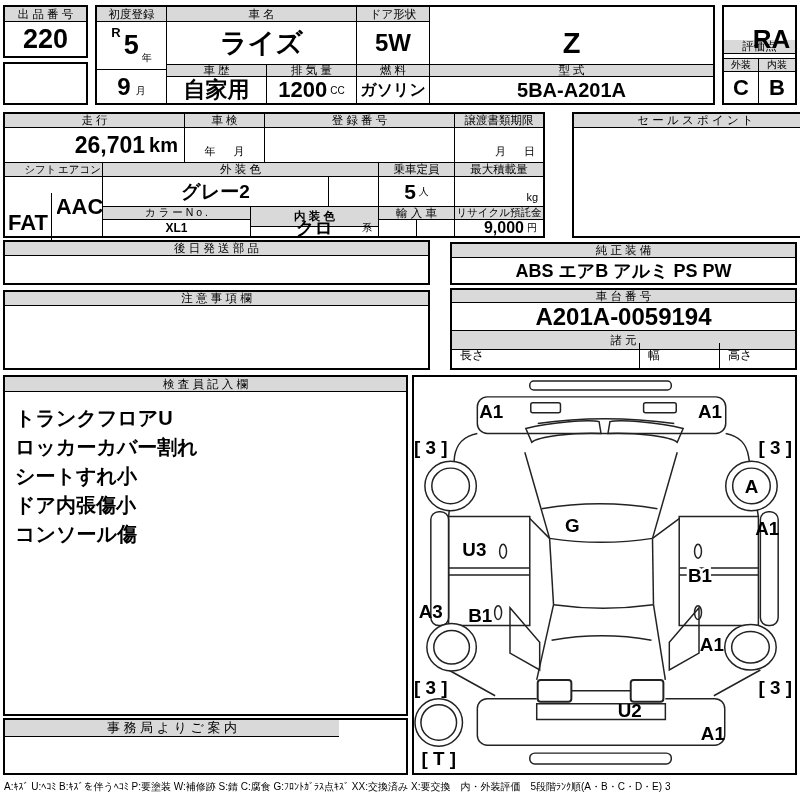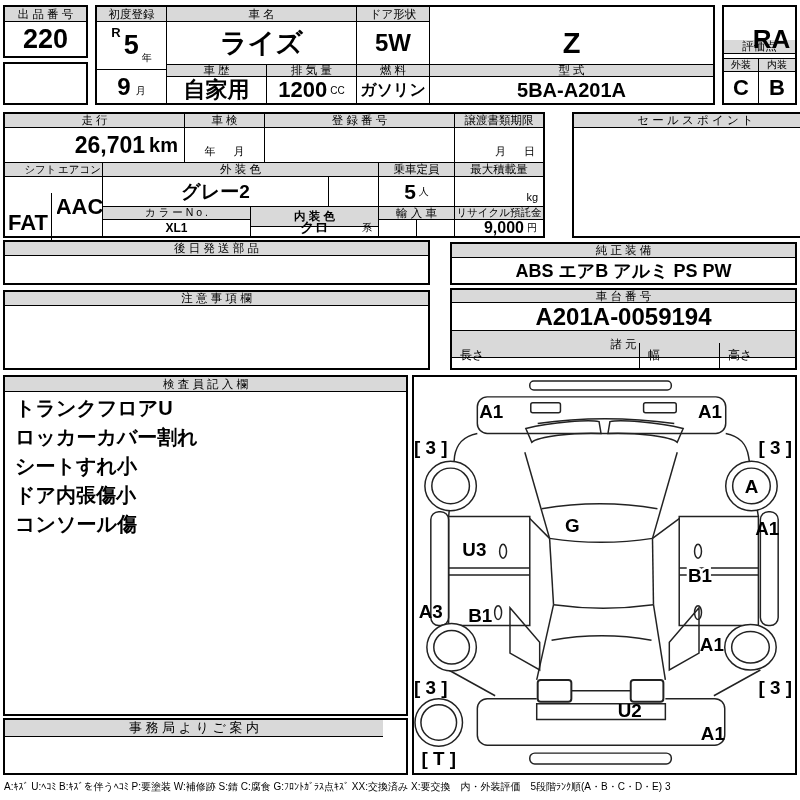--- a/index.html
+++ b/index.html
@@ -6,21 +6,21 @@
   .sheet{position:relative;width:800px;height:800px;background:#fff;
          font-family:"Liberation Sans","DejaVu Sans",sans-serif;color:#000;overflow:hidden;}
   .box{position:absolute;box-sizing:border-box;border:2px solid #000;background:#fff;}
   .cell{position:absolute;box-sizing:border-box;display:flex;align-items:center;justify-content:center;overflow:hidden;}
   .hdr{background:#d9d9d9;font-size:11.5px;white-space:pre;}
   .br{border-right:1px solid #000;}
   .bb{border-bottom:1px solid #000;}
   .bold{font-weight:bold;}
   .unit{font-size:10px;font-weight:normal;margin-left:3px;}
   .right{justify-content:flex-end;padding-right:6px;}
-  .lines{position:absolute;left:0;top:15px;right:0;bottom:0;padding:2px 10px;font-size:20px;font-weight:bold;line-height:29px;}
+  .lines{position:absolute;left:0;top:15px;right:0;bottom:0;padding:12px 10px;font-size:20px;font-weight:bold;line-height:29px;}
   .legend{position:absolute;left:4px;top:780px;width:794px;font-size:10px;white-space:nowrap;letter-spacing:0px;}
   svg text{font-family:"Liberation Sans","DejaVu Sans",sans-serif;font-weight:bold;font-size:19px;fill:#000;}
 </style>
 </head>
 <body>
 
 <div class="sheet">
 
   <div class="box" style="left:3px;top:5px;width:85px;height:53px;">
     <div class="cell hdr bb" style="left:0;top:0;width:81px;height:15px;">出 品 番 号</div>
@@ -107,21 +107,21 @@
       <span>kg</span>
     </div>
 
     <div class="cell hdr br bb" style="left:98px;top:93px;width:148px;height:13px;font-size:10.5px;">カ ラ ー N o .</div>
     <div class="cell hdr br bb" style="left:246px;top:93px;width:128px;height:20px;font-weight:bold;">内 装 色</div>
     <div class="cell hdr br bb" style="left:374px;top:93px;width:76px;height:13px;">輸 入 車</div>
     <div class="cell hdr bb" style="left:450px;top:93px;width:88px;height:13px;font-size:10.5px;">リサイクル預託金</div>
 
     <div class="cell bold br" style="left:98px;top:106px;width:148px;height:16px;font-size:12px;">XL1</div>
     <div class="cell br" style="left:246px;top:106px;width:128px;height:16px;">
-      <span class="bold" style="font-size:14px;text-align:right;">クロ</span>
+      <span class="bold" style="font-size:18px;text-align:right;">クロ</span>
       <span style="font-size:10px;position:absolute;right:6px;">系</span>
     </div>
     <div class="cell br" style="left:374px;top:106px;width:38px;height:16px;"></div>
     <div class="cell br" style="left:412px;top:106px;width:38px;height:16px;"></div>
     <div class="cell right" style="left:450px;top:106px;width:88px;height:16px;">
       <span class="bold" style="font-size:16px;">9,000</span>
       <span class="unit">円</span>
     </div>
   </div>
 
@@ -138,39 +138,39 @@
     <div class="cell bold" style="left:0;top:14px;width:343px;height:25px;font-size:18px;">ABS エアB アルミ PS PW</div>
   </div>
 
   <div class="box" style="left:3px;top:290px;width:427px;height:80px;">
     <div class="cell hdr bb" style="left:0;top:0;width:423px;height:14px;">注 意 事 項 欄</div>
   </div>
 
   <div class="box" style="left:450px;top:288px;width:347px;height:82px;">
     <div class="cell hdr bb" style="left:0;top:0;width:343px;height:13px;">車 台 番 号</div>
     <div class="cell bold bb" style="left:0;top:13px;width:343px;height:28px;font-size:24px;">A201A-0059194</div>
-    <div class="cell hdr bb" style="left:0;top:41px;width:343px;height:27px;text-align:right;">諸 元</div>
+    <div class="cell hdr bb" style="left:0;top:41px;width:343px;height:19px;text-align:right;">諸 元</div>
     <div class="cell br" style="left:0;top:53px;width:188px;height:25px;justify-content:flex-start;padding-left:8px;font-size:12px;">長さ</div>
     <div class="cell br" style="left:188px;top:53px;width:80px;height:25px;justify-content:flex-start;padding-left:8px;font-size:12px;">幅</div>
     <div class="cell" style="left:268px;top:53px;width:75px;height:25px;justify-content:flex-start;padding-left:8px;font-size:12px;">高さ</div>
   </div>
 
   <div class="box" style="left:3px;top:375px;width:405px;height:341px;">
     <div class="cell hdr bb" style="left:0;top:0;width:401px;height:15px;">検 査 員 記 入 欄</div>
     <div class="lines">
       <div>トランクフロアU</div>
       <div>ロッカーカバー割れ</div>
       <div>シートすれ小</div>
       <div>ドア内張傷小</div>
       <div>コンソール傷</div>
     </div>
   </div>
 
   <div class="box" style="left:3px;top:718px;width:405px;height:57px;">
-    <div class="cell hdr bb" style="left:0;top:0;width:378px;height:17px;font-size:13px;">事 務 局 よ り ご 案 内</div>
+    <div class="cell hdr bb" style="left:0;top:0;width:334px;height:17px;font-size:13px;">事 務 局 よ り ご 案 内</div>
   </div>
 
   <div class="box" style="left:412px;top:375px;width:385px;height:400px;">
     <svg width="381" height="396" viewBox="0 0 385 400">
       <g fill="none" stroke="#222" stroke-width="1.5">
         <rect x="117" y="4" width="143" height="9" rx="4"></rect>
         <rect x="64" y="20" width="251" height="37" rx="10"></rect>
         <rect x="118" y="26" width="30" height="10" rx="2"></rect>
         <rect x="232" y="26" width="33" height="10" rx="2"></rect>
         <path d="M125,47 Q192,37 263,47"></path>

